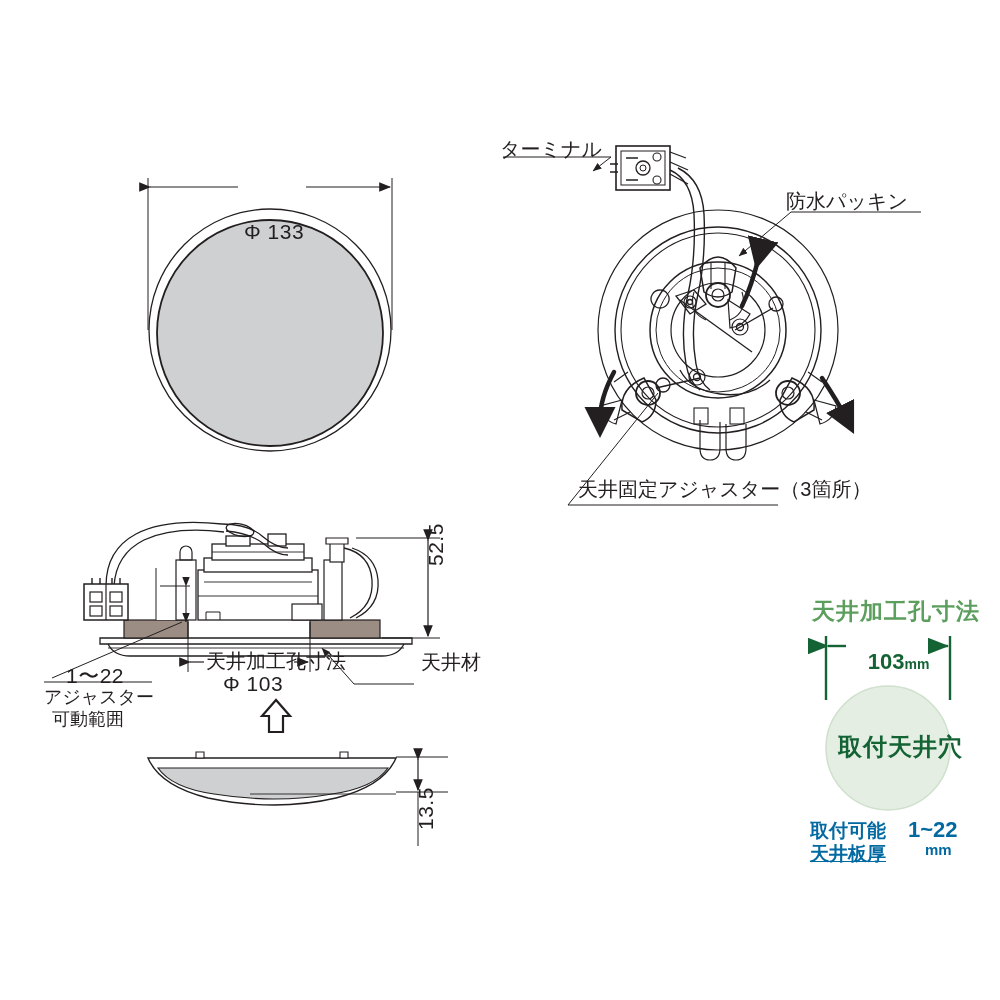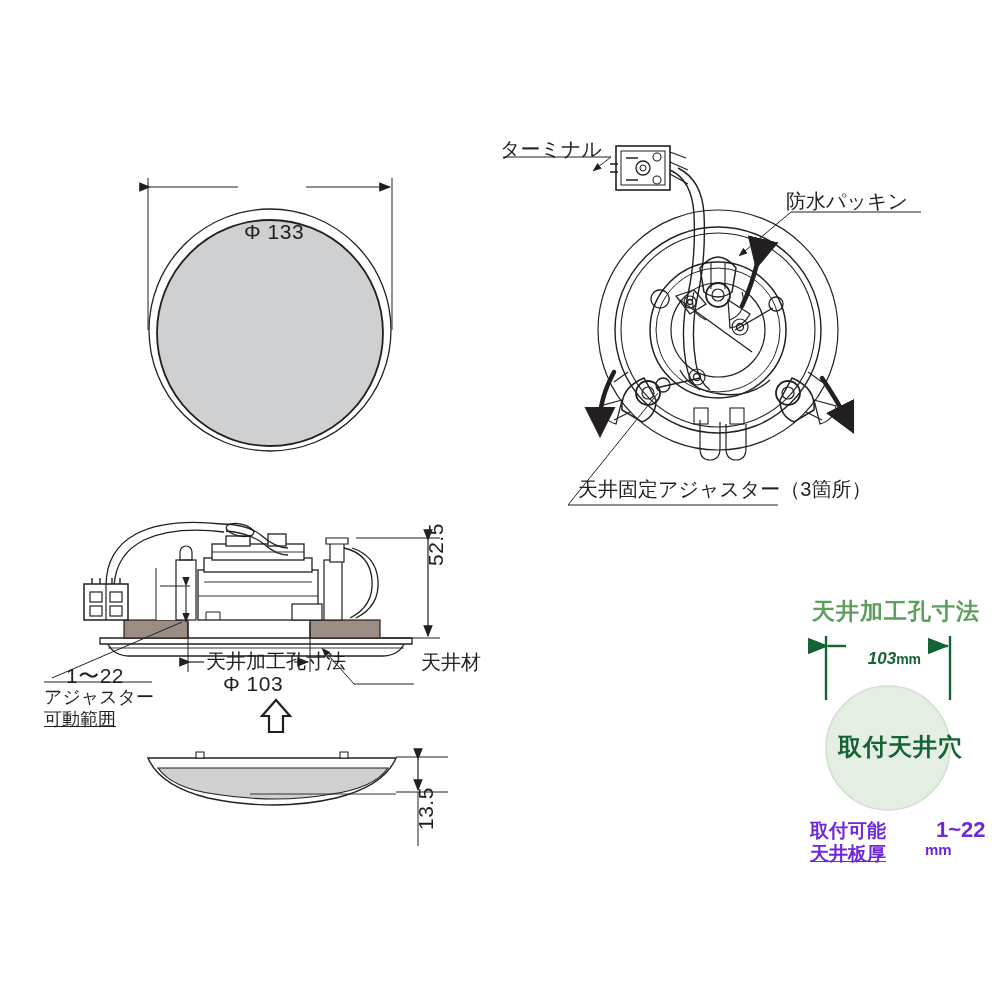--- a/index.html
+++ b/index.html
@@ -12,21 +12,21 @@
   svg.layer{position:absolute;left:0;top:0;width:1000px;height:1000px;}
   .txt{position:absolute;white-space:pre;line-height:1.15;}
   .dim{font-size:21px;letter-spacing:.5px;}
   .lbl{font-size:20px;text-align:right;}
   .lbl-sm{font-size:18px;}
   .rot{transform-origin:left top;}
   .g-title{color:#5c9e5d;font-size:23px;font-weight:700;letter-spacing:1px;}
   .g-dark{color:#146334;}
   .g-num{color:#146334;font-weight:700;}
   .g-hole{color:#146334;font-size:24px;font-weight:700;letter-spacing:1px;margin-left:12px;}
-  .g-foot{color:#6d28d9;font-size:19px;font-weight:700;line-height:1.12;}
+  .g-foot{color:#0369a1;font-size:19px;font-weight:700;line-height:1.12;}
   .mm{font-size:14px;font-weight:700;}
 </style>
 </head>
 <body>
 
 <div id="sheet">
 
   <svg class="layer" viewBox="0 0 1000 1000">
     <defs>
       <marker id="ar" markerWidth="10" markerHeight="8" refX="9" refY="4" orient="auto">
@@ -255,27 +255,27 @@
   <div class="txt lbl" style="left:500px;top:138px;">ターミナル</div>
   <div class="txt lbl" style="left:786px;top:190px;">防水パッキン</div>
   <div class="txt lbl" style="left:578px;top:478px;">天井固定アジャスター（3箇所）</div>
 
   <div class="txt dim rot" style="left:424px;top:566px;transform:rotate(-90deg);transform-origin:0 0;">52.5</div>
   <div class="txt lbl" style="left:206px;top:650px;">天井加工孔寸法</div>
   <div class="txt dim" style="left:223px;top:672px;">Φ 103</div>
   <div class="txt lbl" style="left:421px;top:631px;margin-top:20px;">天井材</div>
   <div class="txt dim" style="left:66px;top:664px;">1〜22</div>
   <div class="txt lbl-sm" style="left:44px;top:687px;">アジャスター</div>
-  <div class="txt lbl-sm" style="left:44px;top:709px;text-decoration:underline;">可動範囲</div>
+  <div class="txt lbl-sm" style="left:52px;top:709px;">可動範囲</div>
 
   <div class="txt dim rot" style="left:414px;top:830px;transform:rotate(-90deg);transform-origin:0 0;">13.5</div>
 
   <div class="txt g-title" style="left:812px;top:598px;">天井加工孔寸法</div>
   <div class="txt" style="left:850px;top:631px;">
-    <span class="g-num" style="font-size:17px;font-style:italic;">103</span><span class="g-dark mm">mm</span>
+    <span class="g-num" style="font-size:22px;">103</span><span class="g-dark mm">mm</span>
   </div>
   <div class="txt g-hole" style="left:826px;top:733px;">取付天井穴</div>
   <div class="txt g-foot" style="left:810px;top:820px;">取付可能</div>
   <div class="txt g-foot" style="left:810px;top:843px;text-decoration:underline;">天井板厚</div>
-  <div class="txt g-foot" style="left:908px;top:818px;font-size:22px;margin-left:28px;">1~22</div>
+  <div class="txt g-foot" style="left:908px;top:818px;font-size:22px;">1~22</div>
   <div class="txt g-foot" style="left:925px;top:842px;font-size:15px;">mm</div>
 
 </div>
 
 </body></html>

